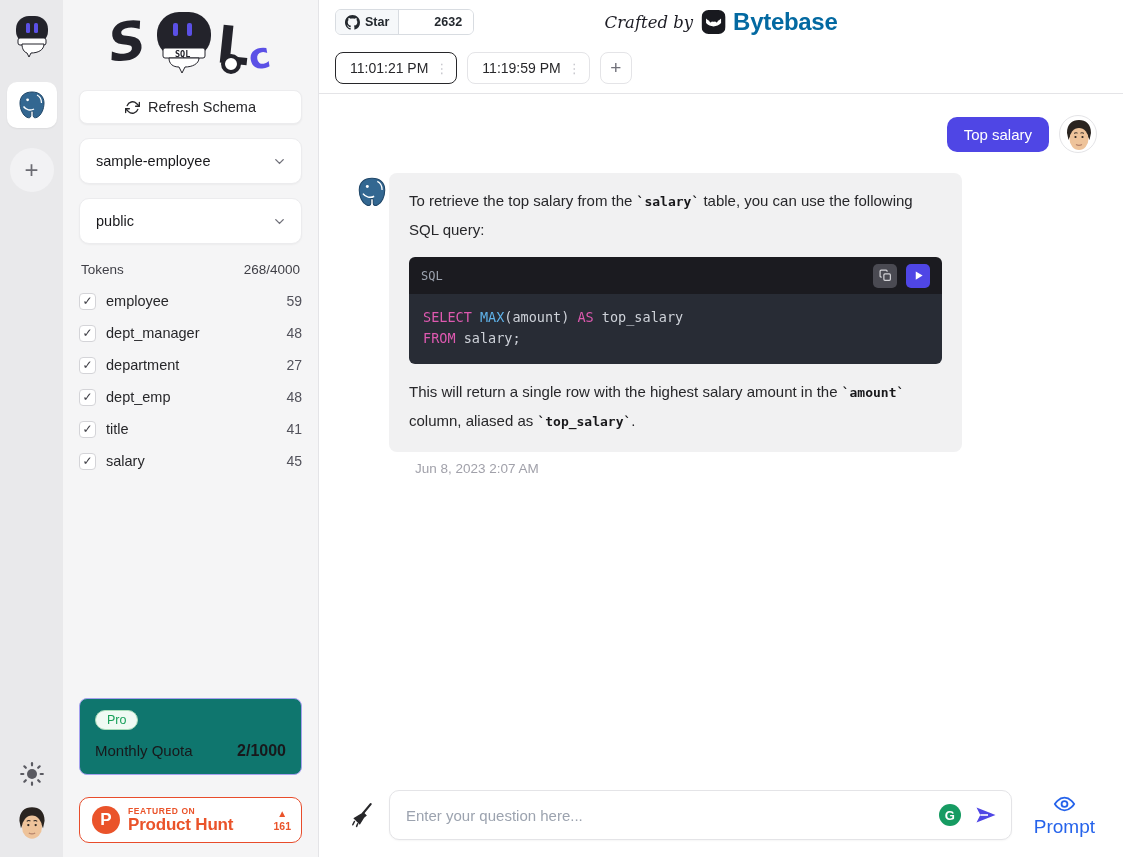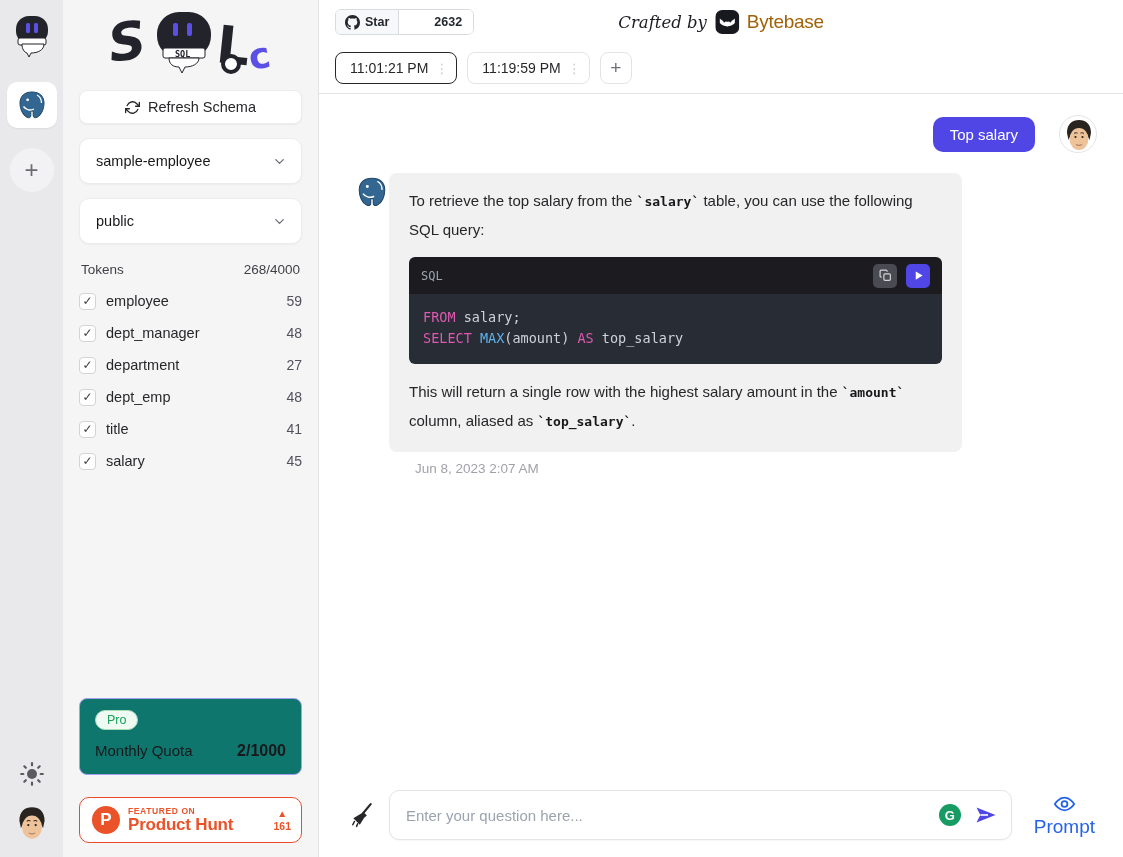--- a/index.html
+++ b/index.html
@@ -43,30 +43,30 @@
   .ph-count { font-size:10.5px; font-weight:bold; margin-top:2px; }
 
   
   .main { flex:1; display:flex; flex-direction:column; background:#fff; position:relative; }
   .main-header { height:44px; display:flex; align-items:center; padding:0 16px; position:relative; flex-shrink:0; }
   .star-badge { display:flex; align-items:stretch; border:1px solid #d8dce1; border-radius:6px; overflow:hidden; height:26px; cursor:pointer; font-size:12.5px;gap:24px; }
   .star-left { display:flex; align-items:center; gap:5px; background:#f6f8fa; padding:0 9px; font-weight:bold; color:#24292f; border-right:1px solid #d8dce1; }
   .star-count { display:flex; align-items:center; background:#fff; padding:0 11px; font-weight:bold; color:#24292f; }
   .crafted { position:absolute; left:50%; top:50%; transform:translate(-50%,-50%); display:flex; align-items:center; gap:8px; }
   .crafted-text { font-family:"DejaVu Serif", serif; font-style:italic; font-size:16.5px; color:#1c1c24; }
-  .bb-name { font-size:19px; font-weight:normal; color:#a16207; letter-spacing:-.3px; }
+  .bb-name { font-size:24px; font-weight:bold; color:#0369a1; letter-spacing:-.3px; }
 
   .tab-bar { display:flex; gap:10px; padding:8px 16px 9px; border-bottom:1px solid #e4e4e7; flex-shrink:0; }
   .tab { height:32px; border:1px solid #e4e4e7; border-radius:8px; display:flex; align-items:center; gap:7px; padding:0 8px 0 14px; font-size:14px; color:#27272a; cursor:pointer; background:#fff; }
   .tab.active { border-color:#27272a; }
   .tab-dots { color:#c6c6cc; font-size:13px; cursor:pointer; }
   .tab-plus { width:32px; height:32px; border:1px solid #e4e4e7; border-radius:8px; display:flex; align-items:center; justify-content:center; font-size:19px; color:#71717a; cursor:pointer; background:#fff; }
 
   .chat { flex:1; padding:21px 26px 0 36px; overflow:hidden; }
-  .row-user { display:flex; justify-content:flex-end; align-items:flex-start; gap:24px; }
+  .row-user { display:flex; justify-content:flex-end; align-items:flex-start; gap:10px; }
   .user-bubble { background:#4f46e5; color:#fff; font-size:15px; padding:9px 17px; border-radius:10px; margin-top:2px; }
   .avatar-circle { width:38px; height:38px; border-radius:50%; border:1px solid #e4e4e7; background:#fff; overflow:hidden; flex-shrink:0; }
   .row-assist { display:flex; align-items:flex-start; gap:0; margin-top:20px; }
   .assist-avatar { width:34px; height:34px; flex-shrink:0; margin-top:2px; }
   .assist-bubble { background:#f1f1f2; border-radius:8px; padding:14px 20px 16px; max-width:573px; font-size:15px; line-height:28px; color:#27272a; }
   .code-chip { font-family:"DejaVu Sans Mono", monospace; font-size:13px; font-weight:bold; color:#18181b; }
   .code-block { border-radius:6px; overflow:hidden; margin:13px 0 14px; }
   .code-head { background:#1b1b20; height:37px; display:flex; align-items:center; justify-content:space-between; padding:0 12px; }
   .code-lang { font-family:"DejaVu Sans Mono", monospace; font-size:12px; color:#9ca3af; }
   .code-btns { display:flex; gap:9px; }
@@ -306,22 +306,22 @@
                   </svg>
                 </div>
                 <div class="icon-btn run-btn">
                   <svg width="11" height="11" viewBox="0 0 24 24" fill="#fff">
                       <path d="M6 3l15 9-15 9z"></path>
                     </svg>
                 </div>
               </div>
             </div>
             <div class="code-body" id="code-body">
+                <div class="code-line"><span class="kw">SELECT</span><span class="pl"> </span><span class="fn">MAX</span><span class="pl">(amount) </span><span class="kw">AS</span><span class="pl"> top_salary</span></div>
                 <div class="code-line"><span class="kw">FROM</span><span class="pl"> salary;</span></div>
-                <div class="code-line"><span class="kw">SELECT</span><span class="pl"> </span><span class="fn">MAX</span><span class="pl">(amount) </span><span class="kw">AS</span><span class="pl"> top_salary</span></div>
               </div>
           </div>
 
           <p><span>This will return a single row with the highest salary amount in the </span><span class="code-chip">`amount`</span><span> column, aliased as </span><span class="code-chip">`top_salary`</span><span>.</span></p>
         </div>
       </div>
 
       <div class="timestamp">Jun 8, 2023 2:07 AM</div>
     </div>
 

